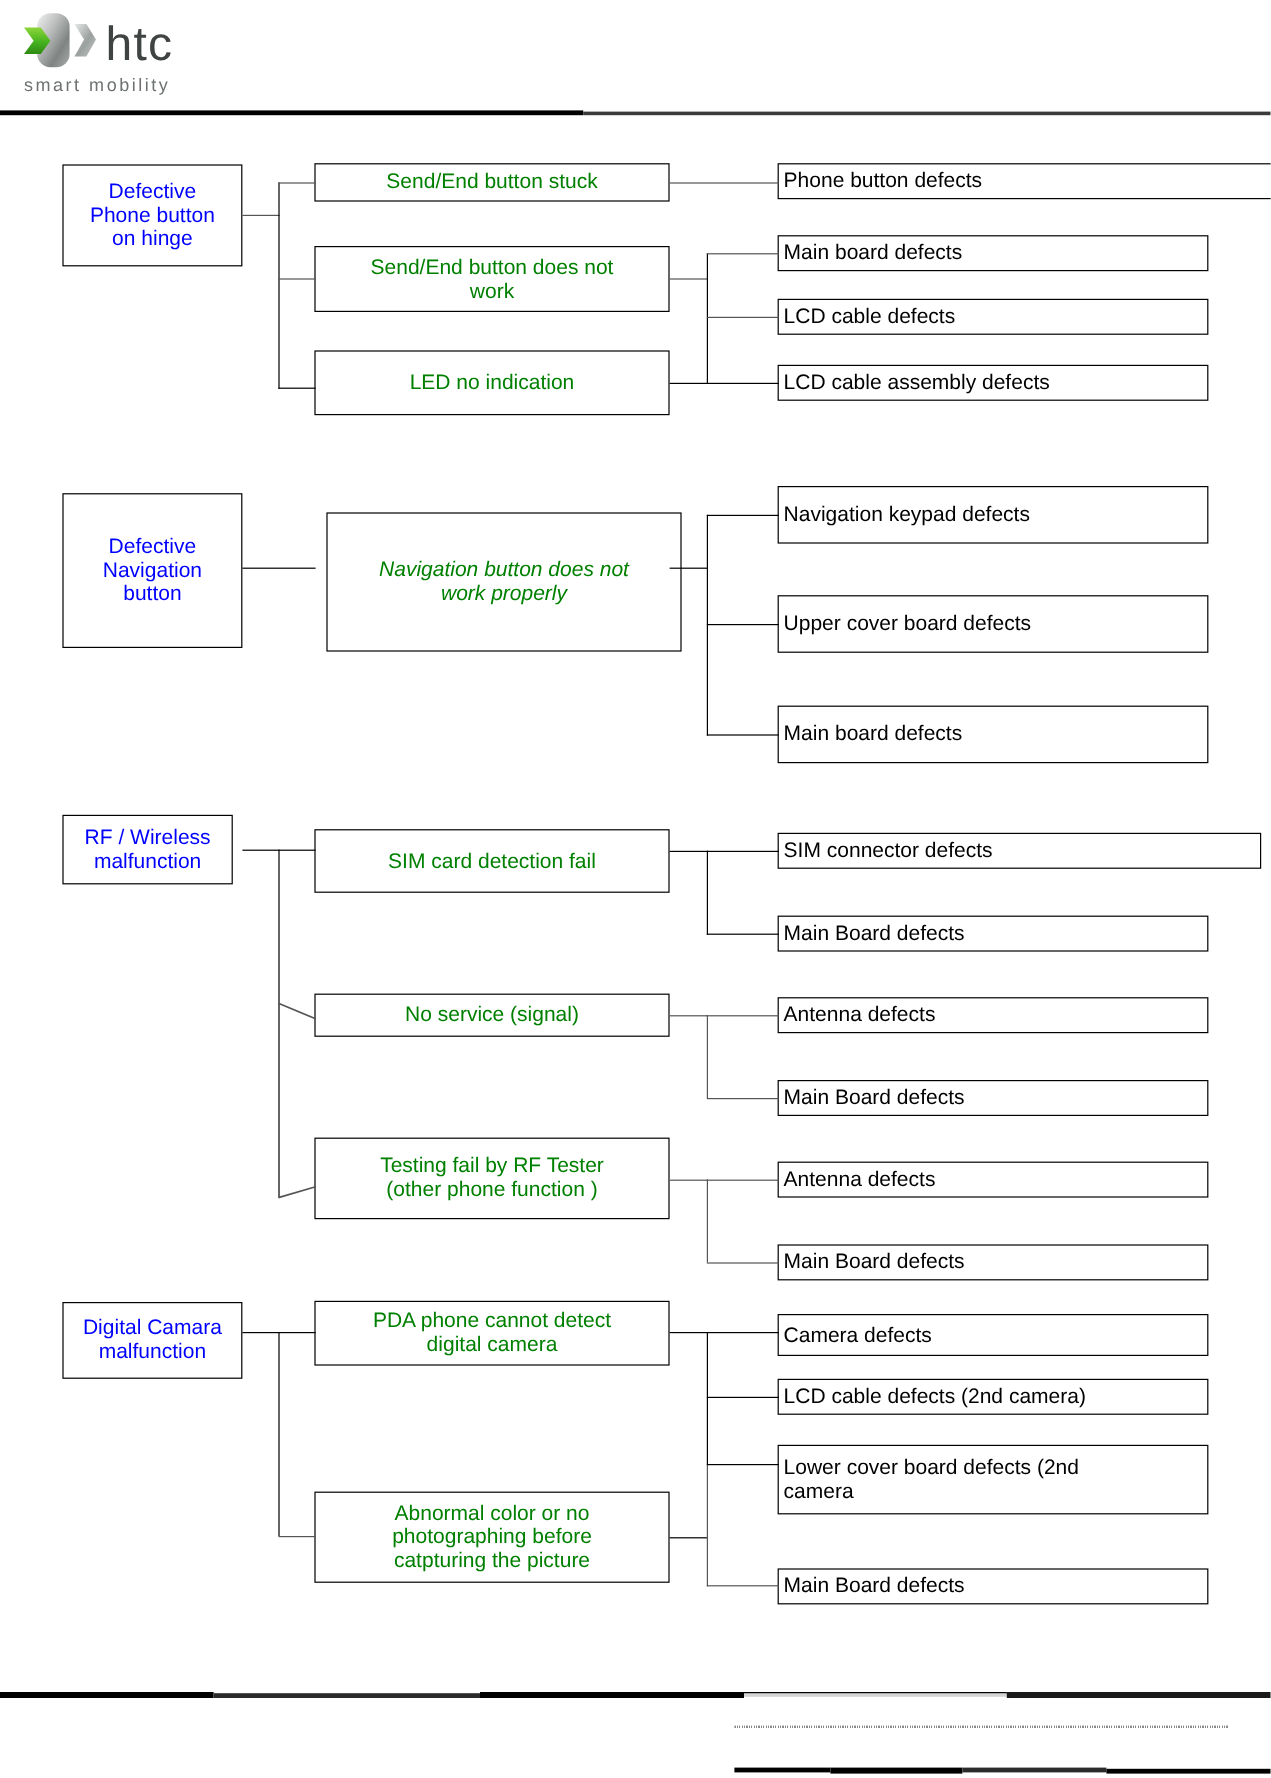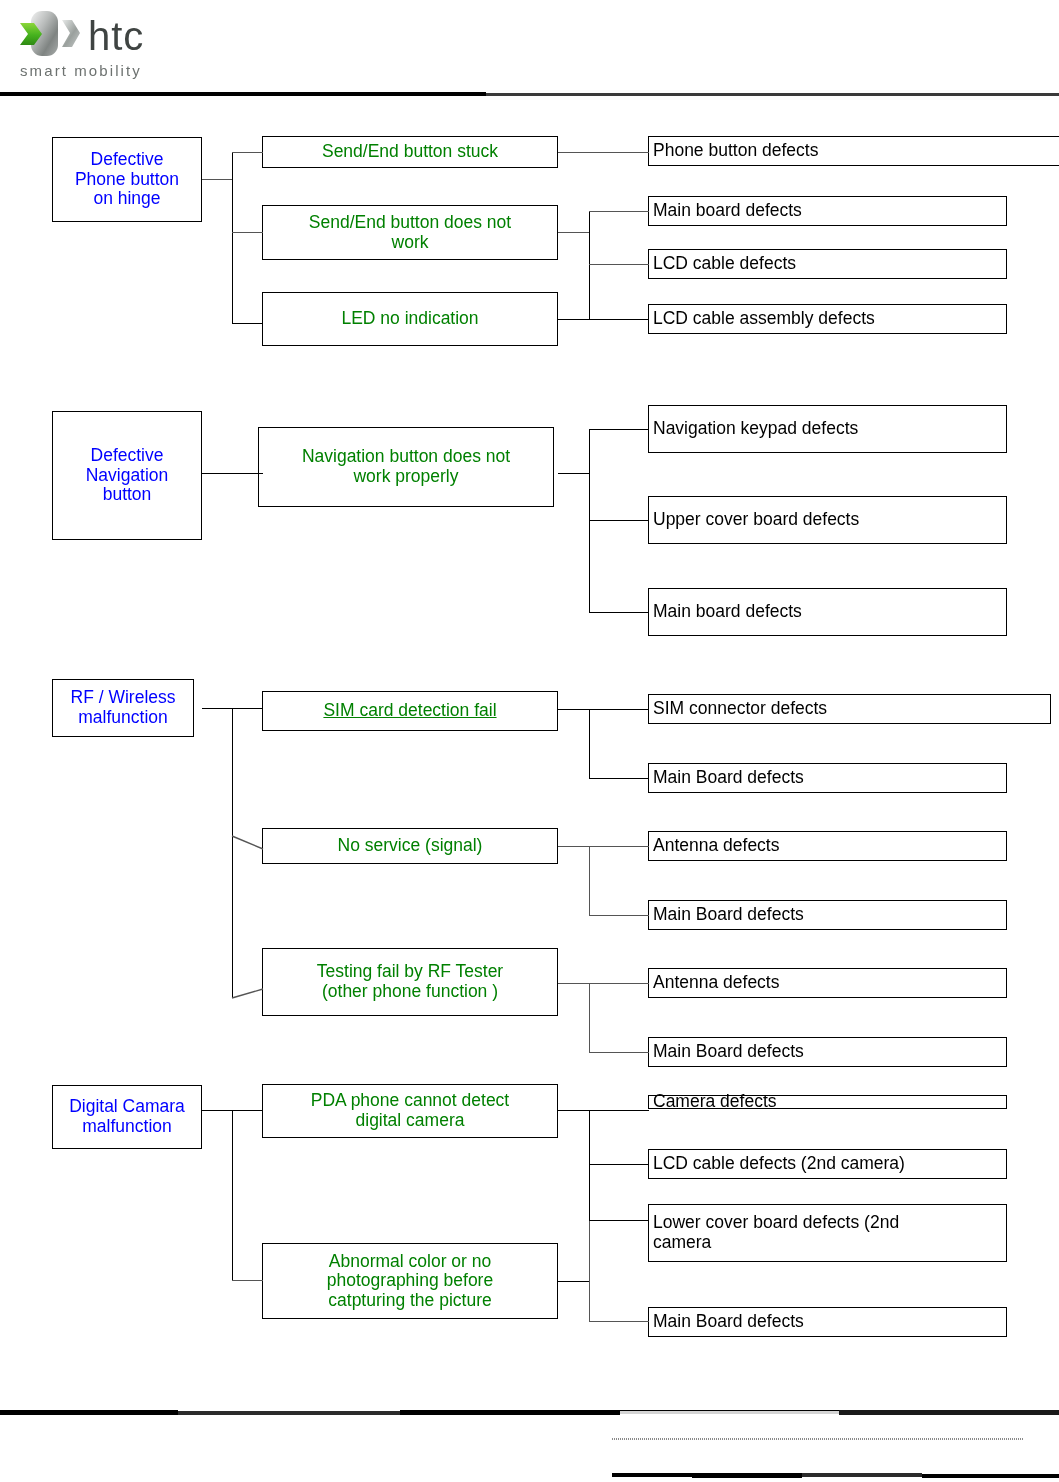--- a/index.html
+++ b/index.html
@@ -261,21 +261,21 @@
   <div class="hline" style="left:558px; top:232px; width:32px;"></div>
   <div class="hline dk" style="left:558px; top:319px; width:32px;"></div>
   <div class="vline dk" style="left:589px; top:211px; height:109px;"></div>
   <div class="hline" style="left:589px; top:211px; width:60px;"></div>
   <div class="hline" style="left:589px; top:264px; width:60px;"></div>
   <div class="hline dk" style="left:589px; top:319px; width:60px;"></div>
 
   <div class="box cause" style="left:52px; top:411px; width:150px; height:129px;">
     <span class="txt">Defective<br>Navigation<br>button</span>
   </div>
-  <div class="box symptom" style="left:258px; top:427px; width:296px; height:80px;">
+  <div class="box symptom" style="left:272px; top:427px; width:296px; height:116px;font-style:italic;">
     <span class="txt">Navigation button does not<br>work properly</span>
   </div>
 
   <div class="box defect" style="left:648px; top:405px; width:359px; height:48px;">
     <span class="txt">Navigation keypad defects</span>
   </div>
   <div class="box defect" style="left:648px; top:496px; width:359px; height:48px;">
     <span class="txt">Upper cover board defects</span>
   </div>
   <div class="box defect" style="left:648px; top:588px; width:359px; height:48px;">
@@ -286,21 +286,21 @@
   <div class="hline dk" style="left:558px; top:473px; width:32px;"></div>
   <div class="vline dk" style="left:589px; top:429px; height:184px;"></div>
   <div class="hline dk" style="left:589px; top:429px; width:60px;"></div>
   <div class="hline dk" style="left:589px; top:520px; width:60px;"></div>
   <div class="hline dk" style="left:589px; top:612px; width:60px;"></div>
 
   <div class="box cause" style="left:52px; top:679px; width:142px; height:58px;">
     <span class="txt">RF / Wireless<br>malfunction</span>
   </div>
 
-  <div class="box symptom" style="left:262px; top:691px; width:296px; height:40px;text-decoration:underline;">
+  <div class="box symptom" style="left:262px; top:691px; width:296px; height:53px;">
     <span class="txt">SIM card detection fail</span>
   </div>
   <div class="box symptom" style="left:262px; top:828px; width:296px; height:36px;">
     <span class="txt">No service (signal)</span>
   </div>
   <div class="box symptom" style="left:262px; top:948px; width:296px; height:68px;">
     <span class="txt">Testing fail by RF Tester<br>(other phone function )</span>
   </div>
 
   <div class="box defect" style="left:648px; top:694px; width:403px; height:30px;">
@@ -350,21 +350,21 @@
     <span class="txt">Digital Camara<br>malfunction</span>
   </div>
 
   <div class="box symptom" style="left:262px; top:1084px; width:296px; height:54px;">
     <span class="txt">PDA phone cannot detect<br>digital camera</span>
   </div>
   <div class="box symptom" style="left:262px; top:1243px; width:296px; height:76px;">
     <span class="txt">Abnormal color or no<br>photographing before<br>catpturing the picture</span>
   </div>
 
-  <div class="box defect" style="left:648px; top:1095px; width:359px; height:14px;">
+  <div class="box defect" style="left:648px; top:1095px; width:359px; height:35px;">
     <span class="txt">Camera defects</span>
   </div>
   <div class="box defect" style="left:648px; top:1149px; width:359px; height:30px;">
     <span class="txt">LCD cable defects (2nd camera)</span>
   </div>
   <div class="box defect" style="left:648px; top:1204px; width:359px; height:58px;">
     <span class="txt">Lower cover board defects (2nd<br>camera</span>
   </div>
   <div class="box defect" style="left:648px; top:1307px; width:359px; height:30px;">
     <span class="txt">Main Board defects</span>

